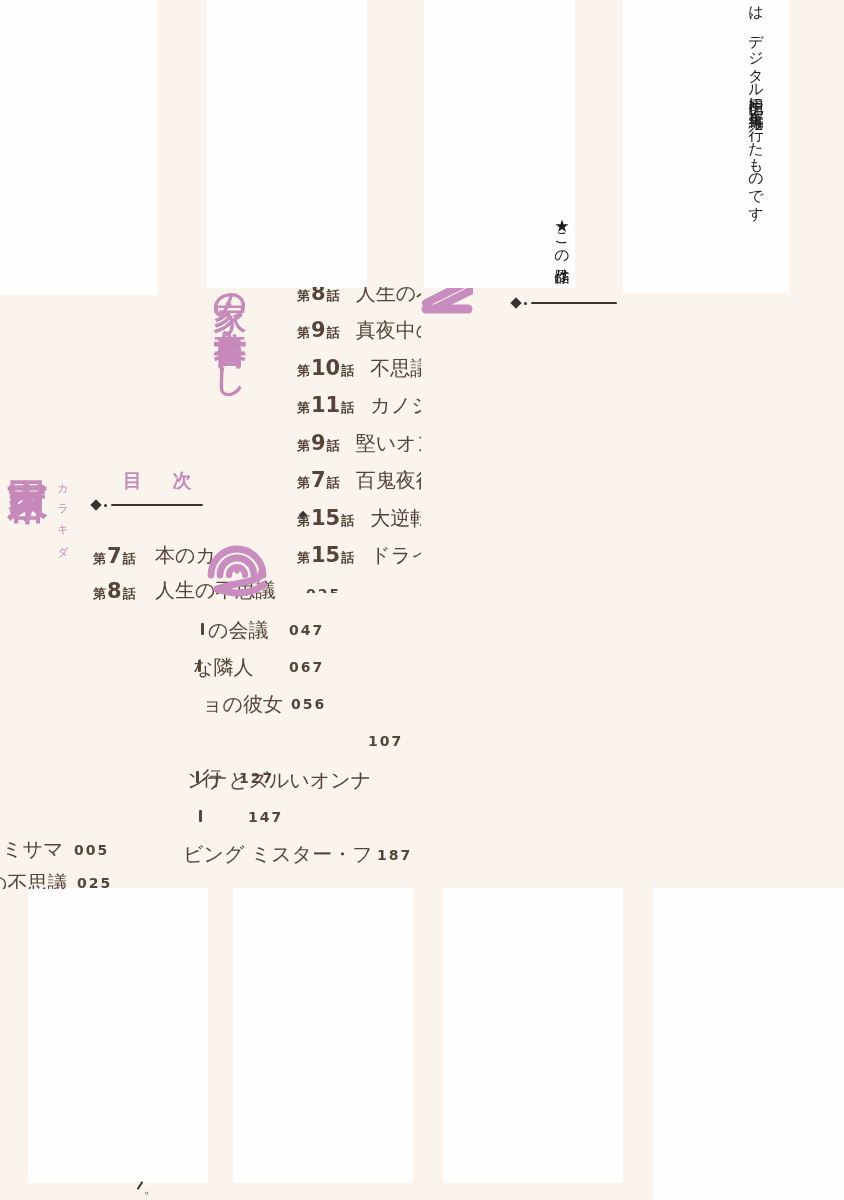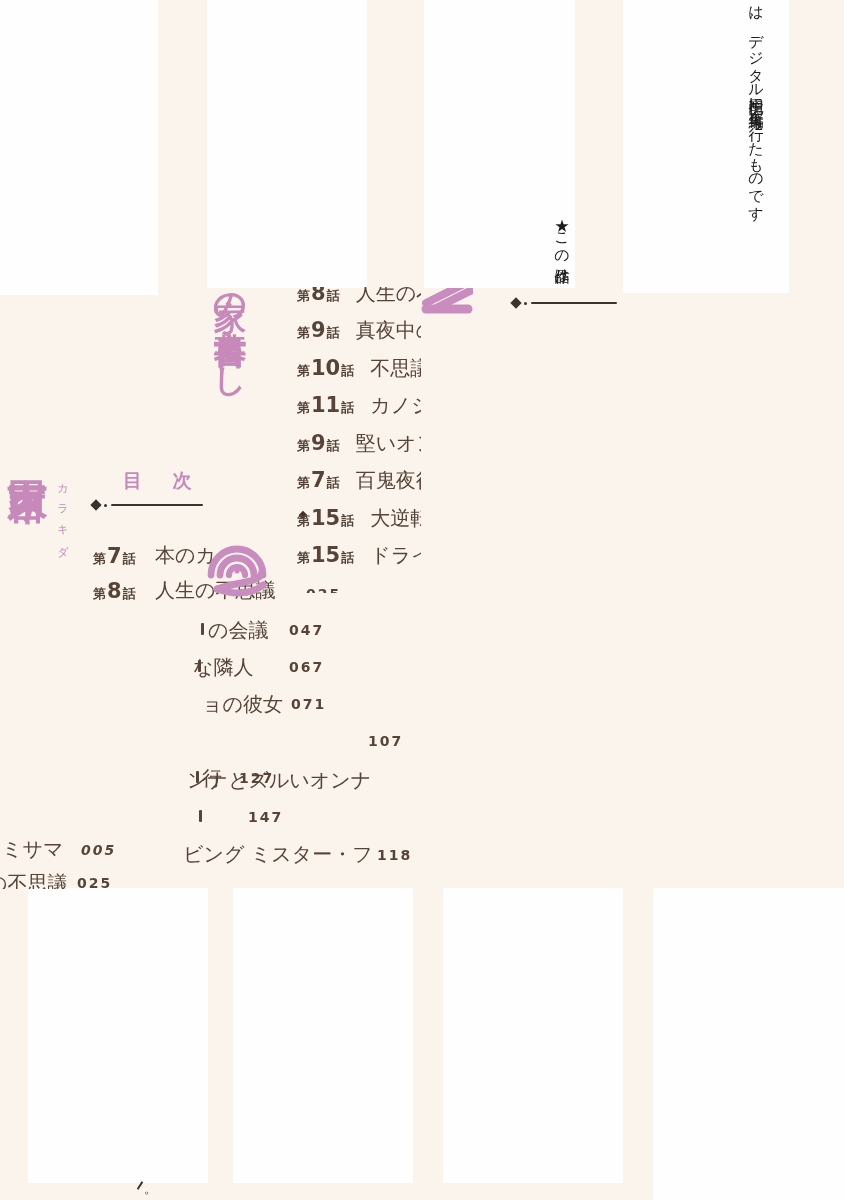--- a/index.html
+++ b/index.html
@@ -194,39 +194,39 @@
 
   <div class="abs sliver" style="left:201px;top:623px;"></div>
   <div class="abs row-title z3" style="left:208px;top:620px;">の会議</div>
   <div class="abs pagenum z3" style="left:289px;top:623px;">047</div>
 
   <div class="abs sliver" style="left:198px;top:660px;"></div>
   <div class="abs row-title z3" style="left:193px;top:657px;">な隣人</div>
   <div class="abs pagenum z3" style="left:289px;top:660px;">067</div>
 
   <div class="abs row-title z3" style="left:202px;top:694px;">ョの彼女</div>
-  <div class="abs pagenum z3" style="left:291px;top:697px;">071</div>
+  <div class="abs pagenum z3" style="left:291px;top:697px;">056</div>
 
   <div class="abs row-title z3 nowrap" style="left:187px;top:770px;">ンナとズルいオンナ</div>
   <div class="abs pagenum z3" style="left:368px;top:734px;">107</div>
 
   <div class="abs sliver" style="left:196px;top:771px;"></div>
   <div class="abs row-title z3" style="left:202px;top:768px;">行</div>
   <div class="abs pagenum z3" style="left:239px;top:771px;">127</div>
 
   <div class="abs sliver" style="left:199px;top:810px;"></div>
   <div class="abs pagenum z3" style="left:248px;top:810px;">147</div>
 
   <div class="abs clip z3" style="left:186px;top:844px;width:186px;height:21px;">
     <span class="row-title nowrap" style="margin-left:-3px;">ビング ミスター・フー</span>
   </div>
-  <div class="abs pagenum z3" style="left:377px;top:848px;">118</div>
+  <div class="abs pagenum z3" style="left:377px;top:848px;">187</div>
 
   <div class="abs row-title z3" style="left:2px;top:839px;">ミサマ</div>
-  <div class="abs pagenum z3" style="left:81px;top:843px;font-style:italic;">005</div>
+  <div class="abs pagenum z3" style="left:74px;top:843px;">005</div>
 
   <div class="abs clip z3" style="left:0;top:871px;width:120px;height:18px;">
     <span class="row-title nowrap abs" style="left:-13px;top:2px;">の不思議</span>
     <span class="pagenum abs" style="left:77px;top:5px;">025</span>
   </div>
 
   <div class="abs z3" style="left:139px;top:1181px;width:2px;height:9px;background:#333;transform:rotate(32deg);"></div>
   <div class="abs serif z3" style="left:144px;top:1180px;font-size:13px;">。</div>
 
 </div>

